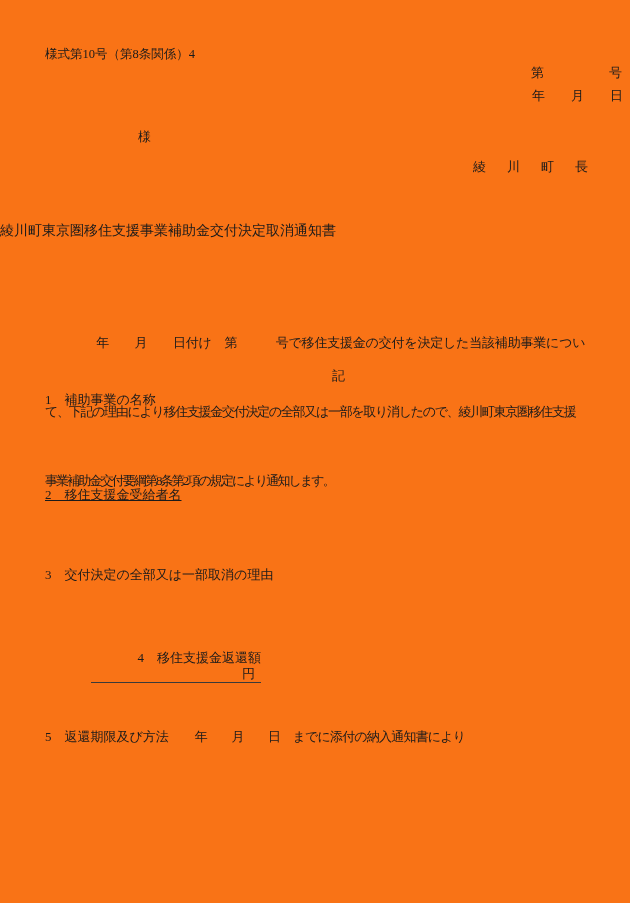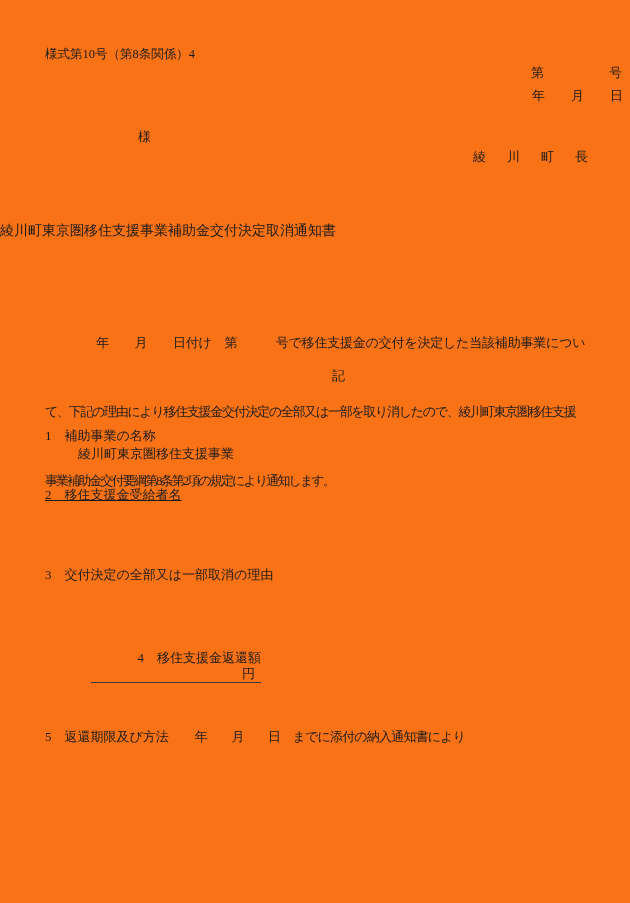--- a/index.html
+++ b/index.html
@@ -18,31 +18,31 @@
     line-height: 16px;
     overflow: hidden;
     padding-left: 47px;
   }
   .abs { position: absolute; white-space: pre; }
 
   .form-number   { left: 45px;  top: 46px;  font-size: 12.5px; }
   .doc-number    { right: 55px; top: 65px; }
   .date-line     { right: 54px; top: 88px; }
   .addressee     { left: 138px; top: 129px; }
-  .sender        { right: 85px; top: 149px; letter-spacing: 4px; text-align: center; }
+  .sender        { right: 85px; top: 159px; letter-spacing: 4px; text-align: center; }
   .doc-title     { left: 0; right: 0; top: 223px; 
                    font-size: 14px; letter-spacing: 0; white-space: pre; }
   .body-par      { left: 45px; top: 285px; width: 545px; line-height: 23px; }
   .body-par .l1  { letter-spacing: -0.2px; }
   .body-par .l2  { letter-spacing: -1.3px; }
   .body-par .l3  { letter-spacing: -1.9px; }
   .record        { left: 0; right: 0; top: 368px; text-align: center; }
 
   .item          { left: 45px; }
-  .item-1        { top: 428px; font-family: Liberation Serif, serif; }
+  .item-1        { top: 392px; font-family: Liberation Serif, serif; }
   .item-1-value  { left: 78px; top: 446px; }
   .item-2        { top: 487px; text-decoration: underline; }
   .item-3        { top: 567px; }
   .item-4        { top: 650px; flex-direction: column; }
   .item-5        { top: 729px; }
 
   .item-row { display: flex; align-items: flex-end; }
   .amount-line {
     display: inline-block;
     width: 170px;
@@ -74,21 +74,20 @@
   <div class="abs body-par">
     <div class="l1">　　　　年　　月　　日付け　第　　　号で移住支援金の交付を決定した当該補助事業につい</div>
     <div class="l2">て、下記の理由により移住支援金交付決定の全部又は一部を取り消したので、綾川町東京圏移住支援</div>
     <div class="l3">事業補助金交付要綱第8条第2項の規定により通知します。</div>
   </div>
 
   <div class="abs record">記</div>
 
   <div class="abs item item-1">1　補助事業の名称</div>
 
-  <div class="abs item-1-value">綾川町東京圏移住支援事業</div>
 
   <div class="abs item item-2">2　移住支援金受給者名</div>
 
   <div class="abs item item-3">3　交付決定の全部又は一部取消の理由</div>
 
   <div class="abs item item-4 item-row">
     <span>4　移住支援金返還額</span>
     <span class="amount-line"><span>円</span></span>
   </div>
 

